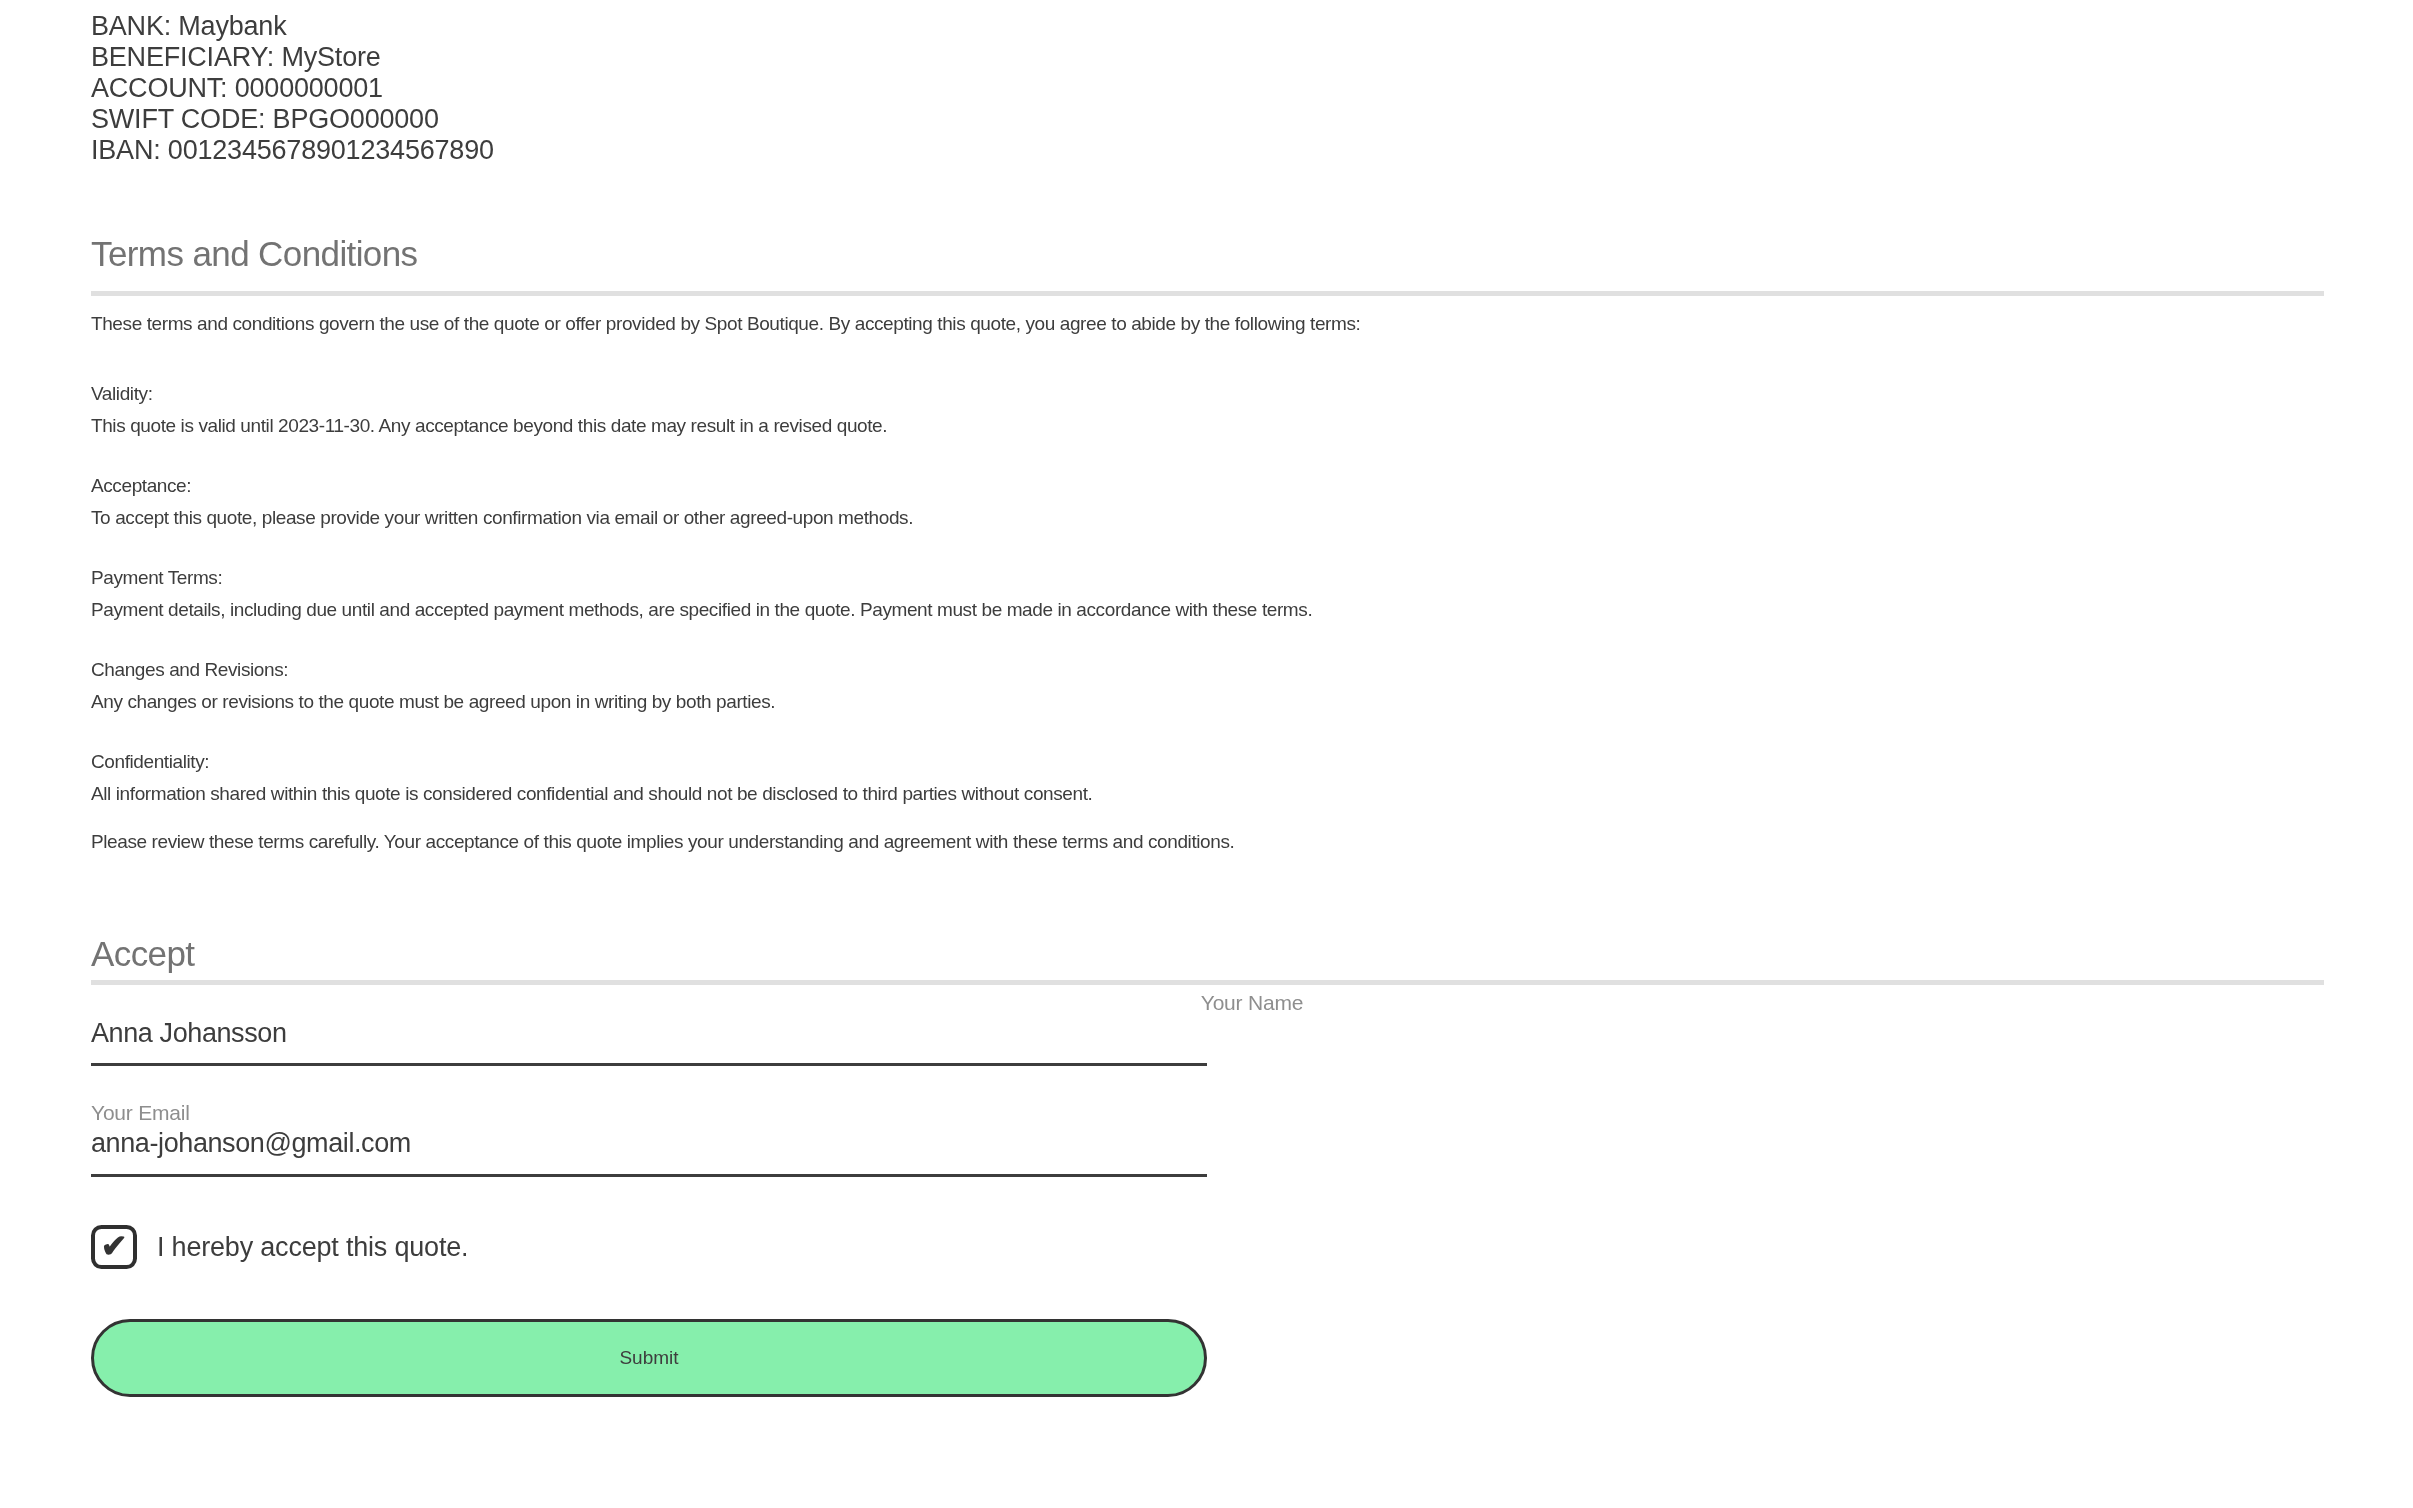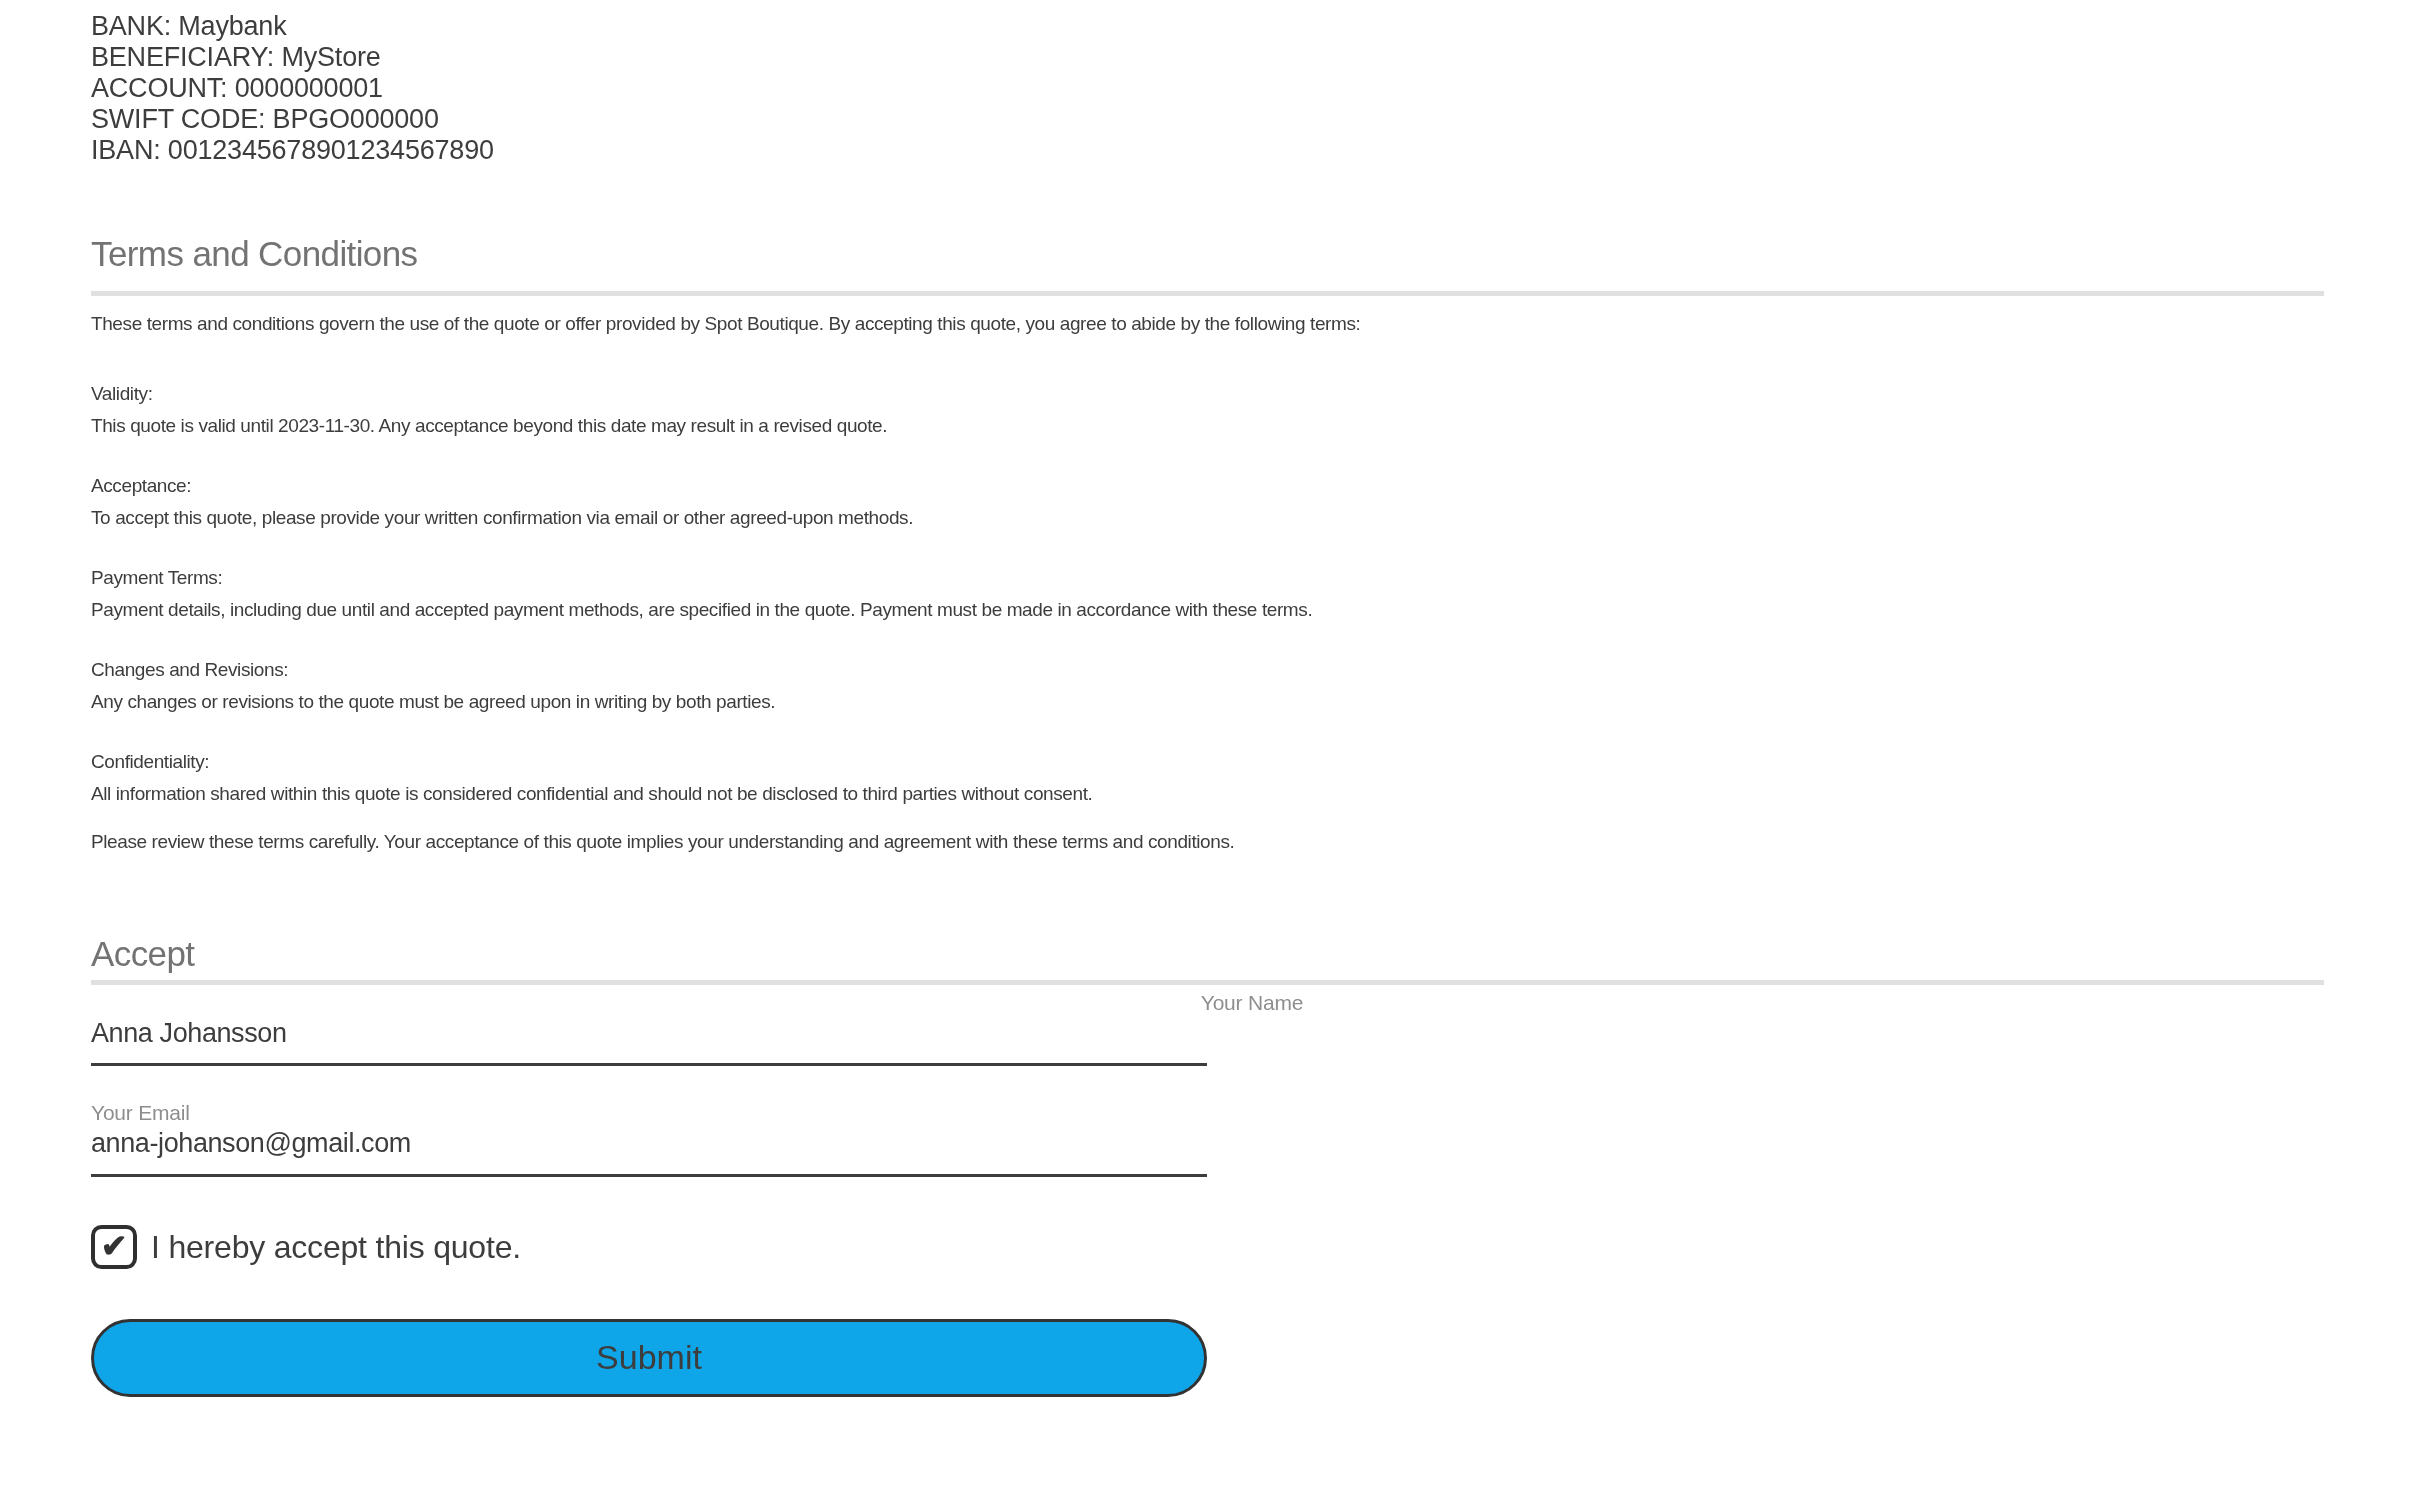--- a/index.html
+++ b/index.html
@@ -101,35 +101,35 @@
     cursor: pointer;
   }
   .check-glyph {
     font-size: 32px;
     line-height: 1;
     color: #333333;
     font-weight: 700;
     transform: translateY(-0.8px);
   }
   .check-label {
-    margin-left: 14px;
-    font-size: 32px;
+    margin-left: 20px;
+    font-size: 27px;
     line-height: 32px;
   }
   
   .submit-btn {
     margin-top: 50px;
     width: 1116px;
     height: 78px;
     box-sizing: border-box;
     border: 3.2px solid #333333;
     border-radius: 39px;
-    background: #0ea5e9;
+    background: #86efac;
     font-family: "Liberation Sans", sans-serif;
-    font-size: 34px;
+    font-size: 19px;
     color: #3d3d3d;
     display: flex;
     align-items: center;
     justify-content: center;
     cursor: pointer;
     padding: 0;
   }
 </style>
 </head>
 <body>

